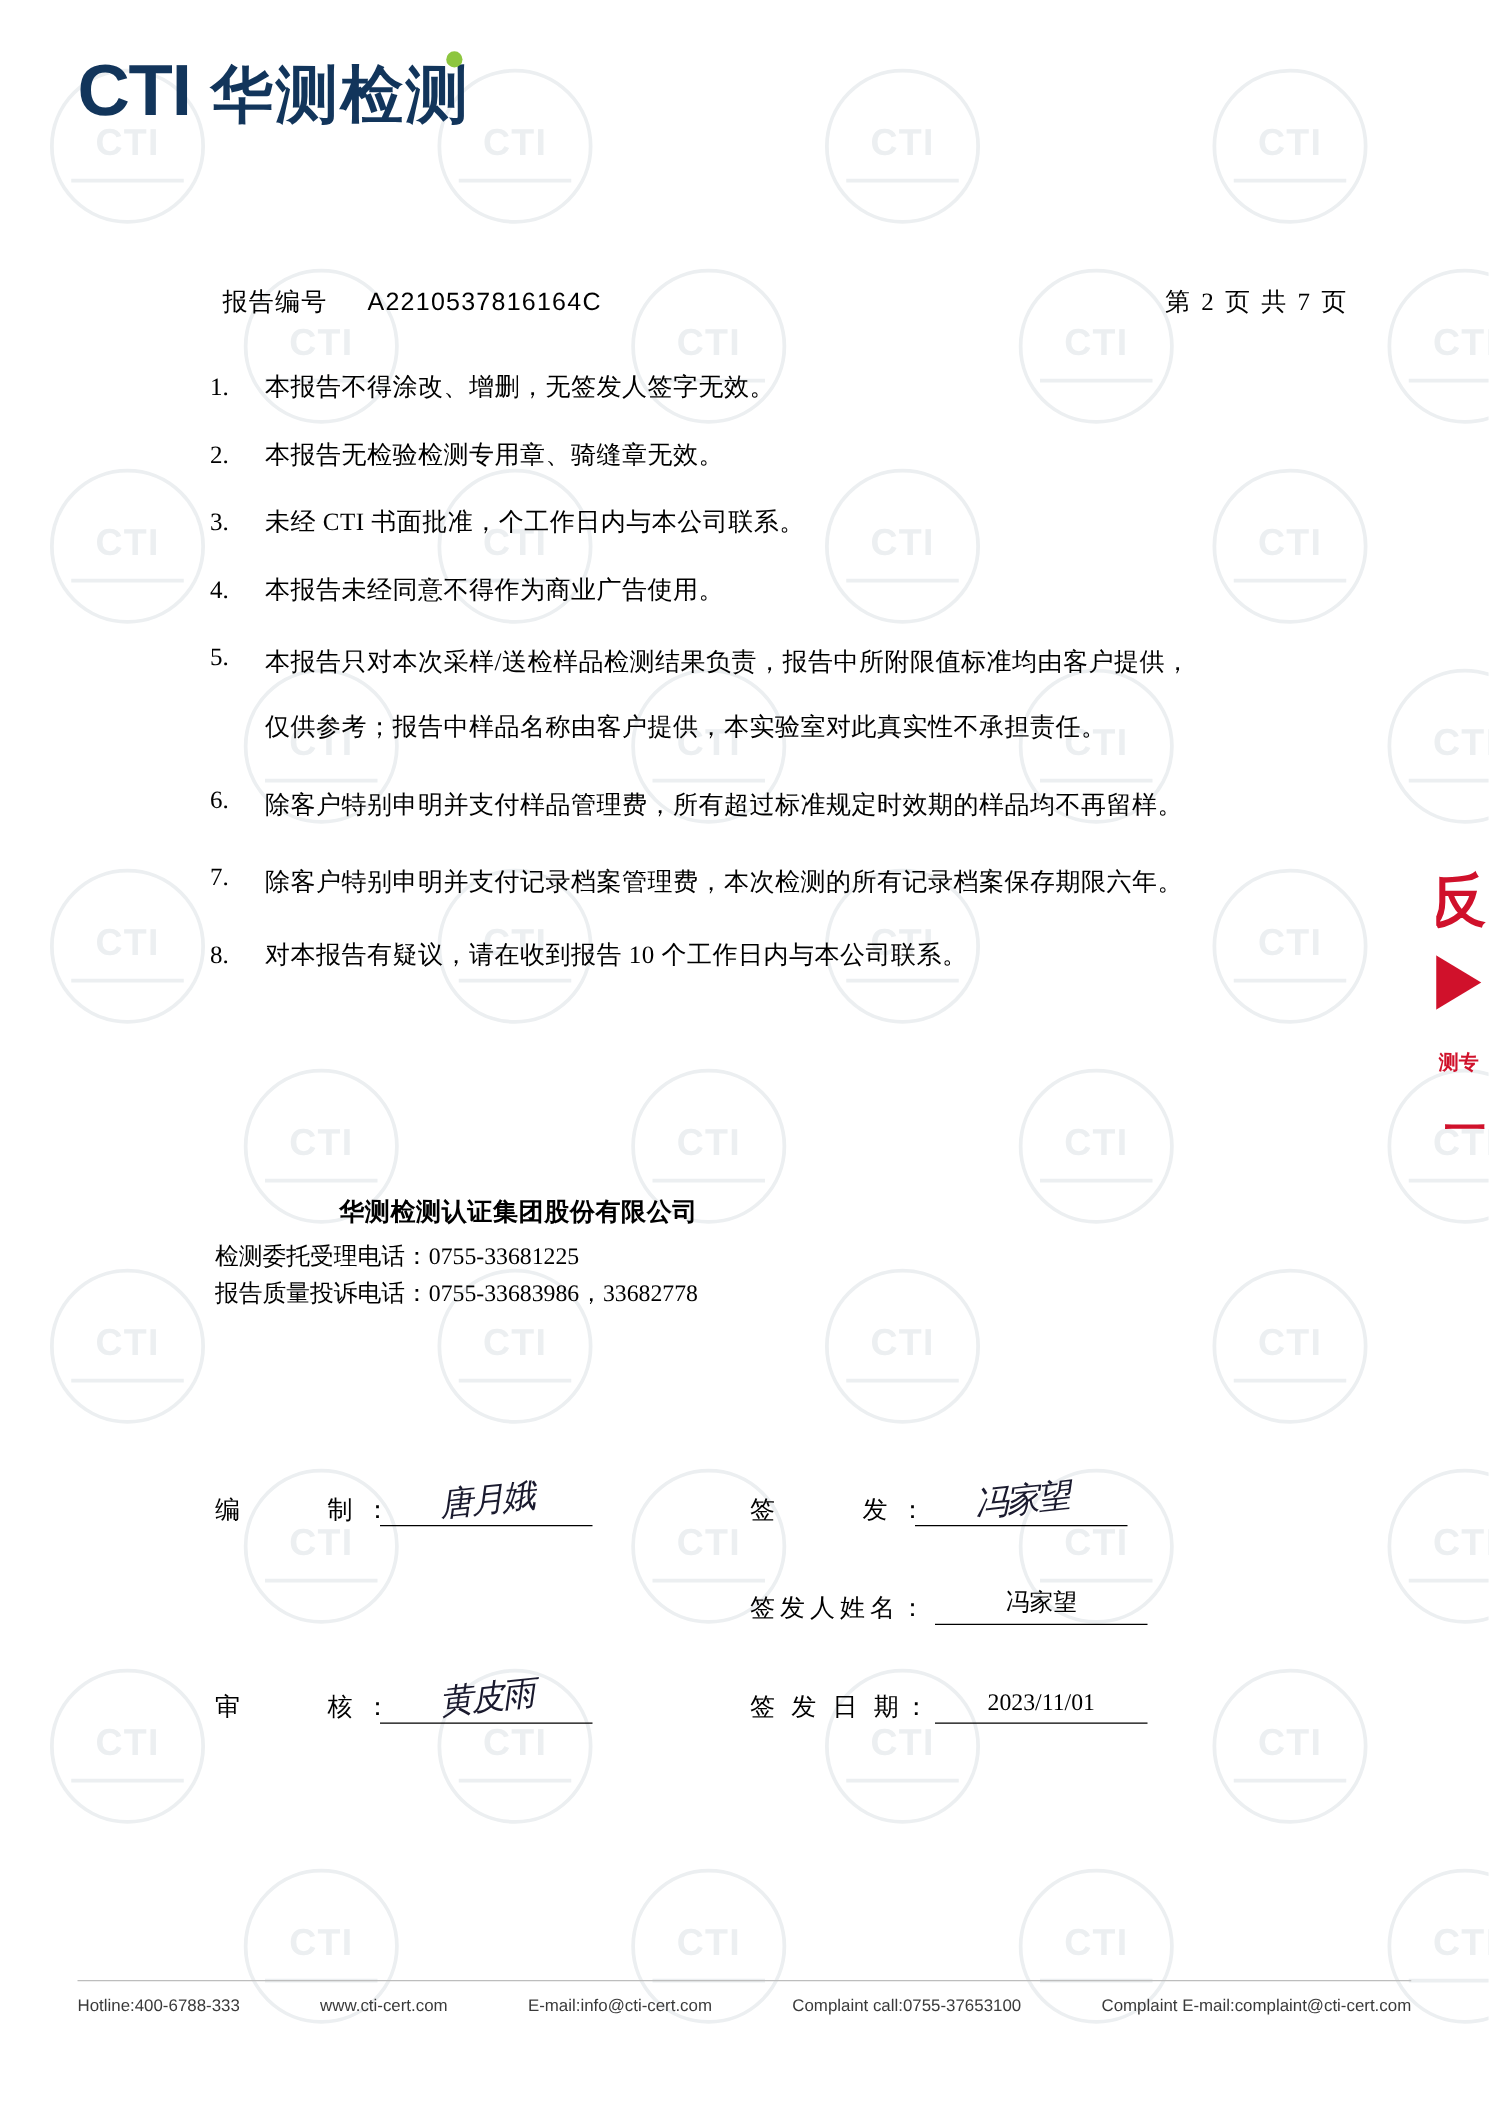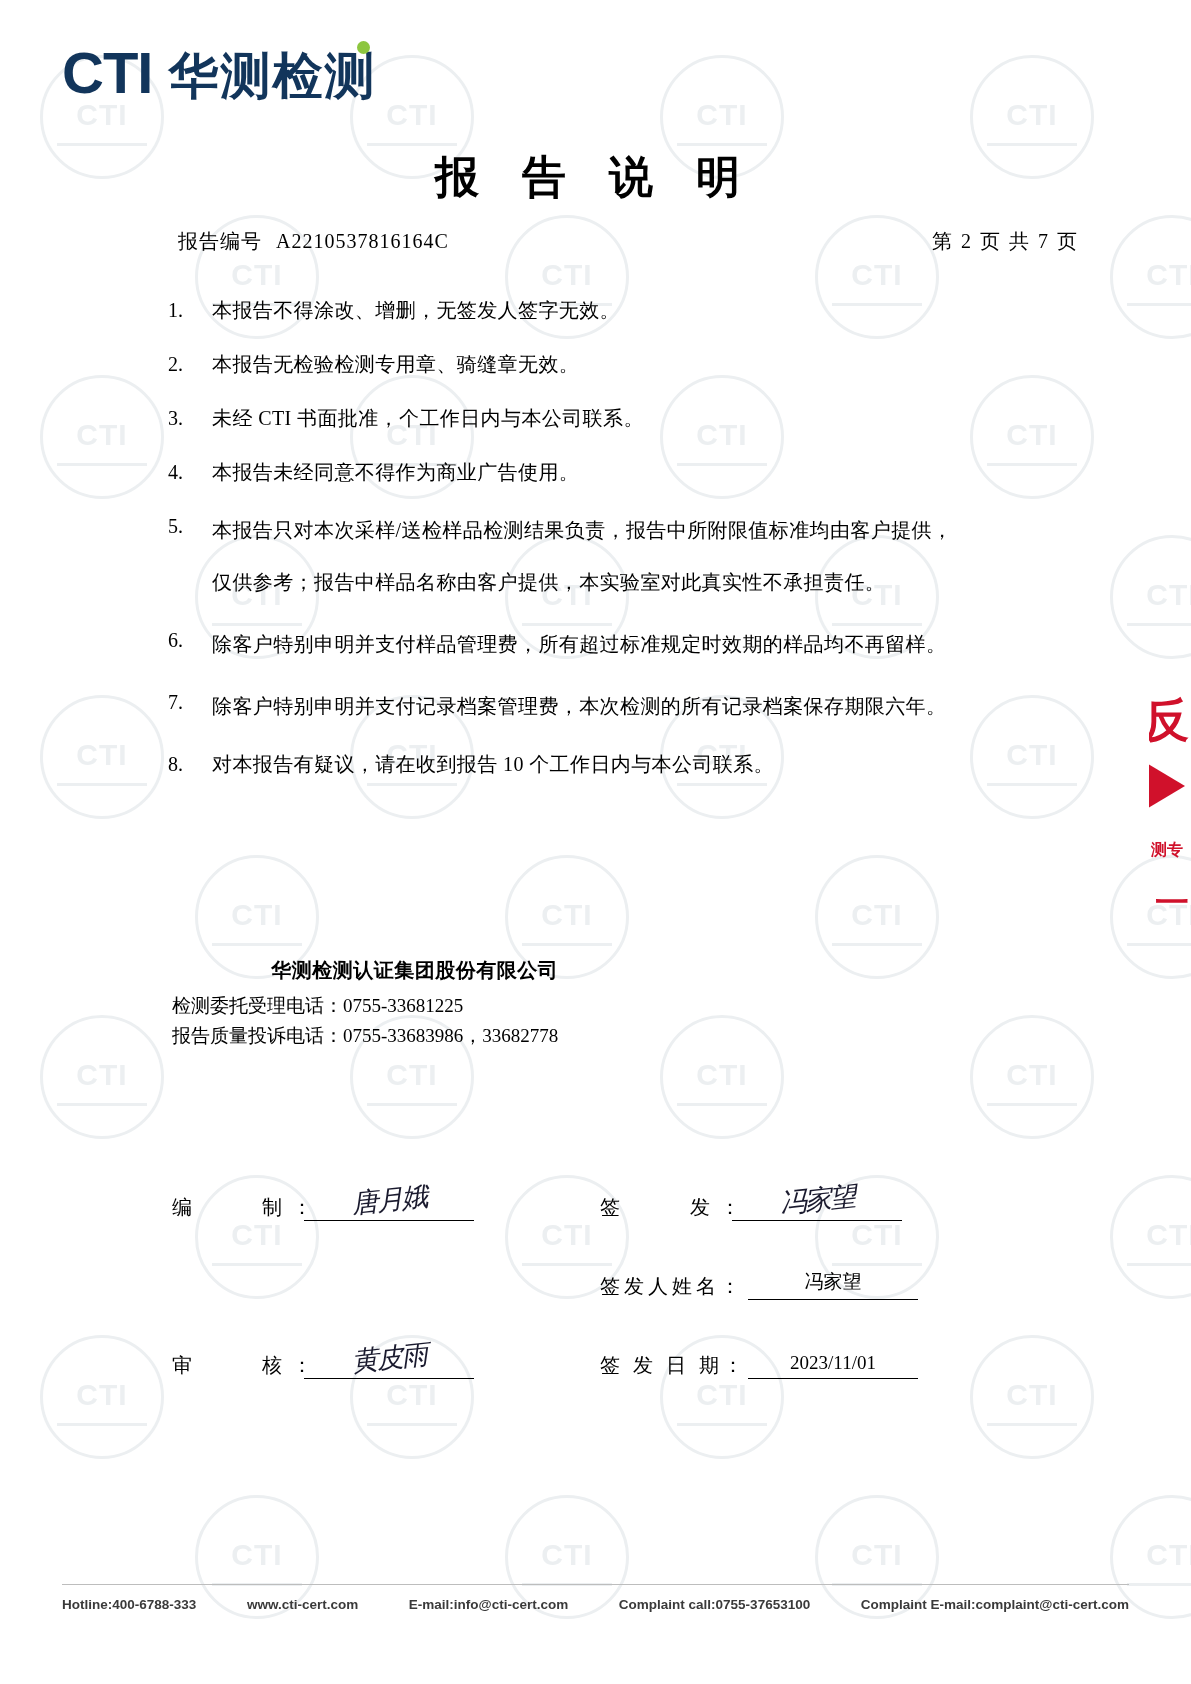--- a/index.html
+++ b/index.html
@@ -110,21 +110,21 @@
     position: absolute;
     top: 228px;
     left: 178px;
     right: 68px;
     display: flex;
     justify-content: space-between;
     font-size: 20px;
     z-index: 3;
   }
   .meta-left { letter-spacing: 1px; }
-  .meta-left .meta-no { margin-left: 8px; font-family: Liberation Serif, serif; }
+  .meta-left .meta-no { margin-left: 26px; font-family: Liberation Sans, sans-serif; }
   .meta-right { letter-spacing: 2px; margin-right: 44px; }
 
   
   .clauses {
     position: absolute;
     top: 288px;
     left: 168px;
     width: 800px;
     z-index: 3;
   }
@@ -251,21 +251,21 @@
     bottom: 72px;
     border-top: 1px solid #bdbdbd;
     padding-top: 12px;
     display: flex;
     justify-content: space-between;
     font-family: "Liberation Sans", sans-serif;
     font-size: 13.5px;
     color: #3a3a3a;
     z-index: 3;
   }
-  .footer span { white-space: nowrap; font-weight: bold; }
+  .footer span { white-space: nowrap; }
 </style>
 </head>
 <body>
 
 <div class="page">
 
   <div class="watermarks" id="wm-layer">
       <div class="wm" style="left: 40px; top: 55px;">
         <span>CTI</span>
       </div>
@@ -387,21 +387,20 @@
         <span>CTI</span>
       </div>
     </div>
 
   <div class="logo-row">
     <div class="logo-cti">CTI</div>
     <div class="logo-dot"></div>
     <div class="logo-cn">华测检测</div>
   </div>
 
-  <div class="doc-title">报 告 说 明</div>
 
   <div class="meta-row">
     <div class="meta-left">
       <span>报告编号</span>
       <span class="meta-no">A2210537816164C</span>
     </div>
     <div class="meta-right">第 2 页 共 7 页</div>
   </div>
 
   <div class="clauses" id="clause-list">

